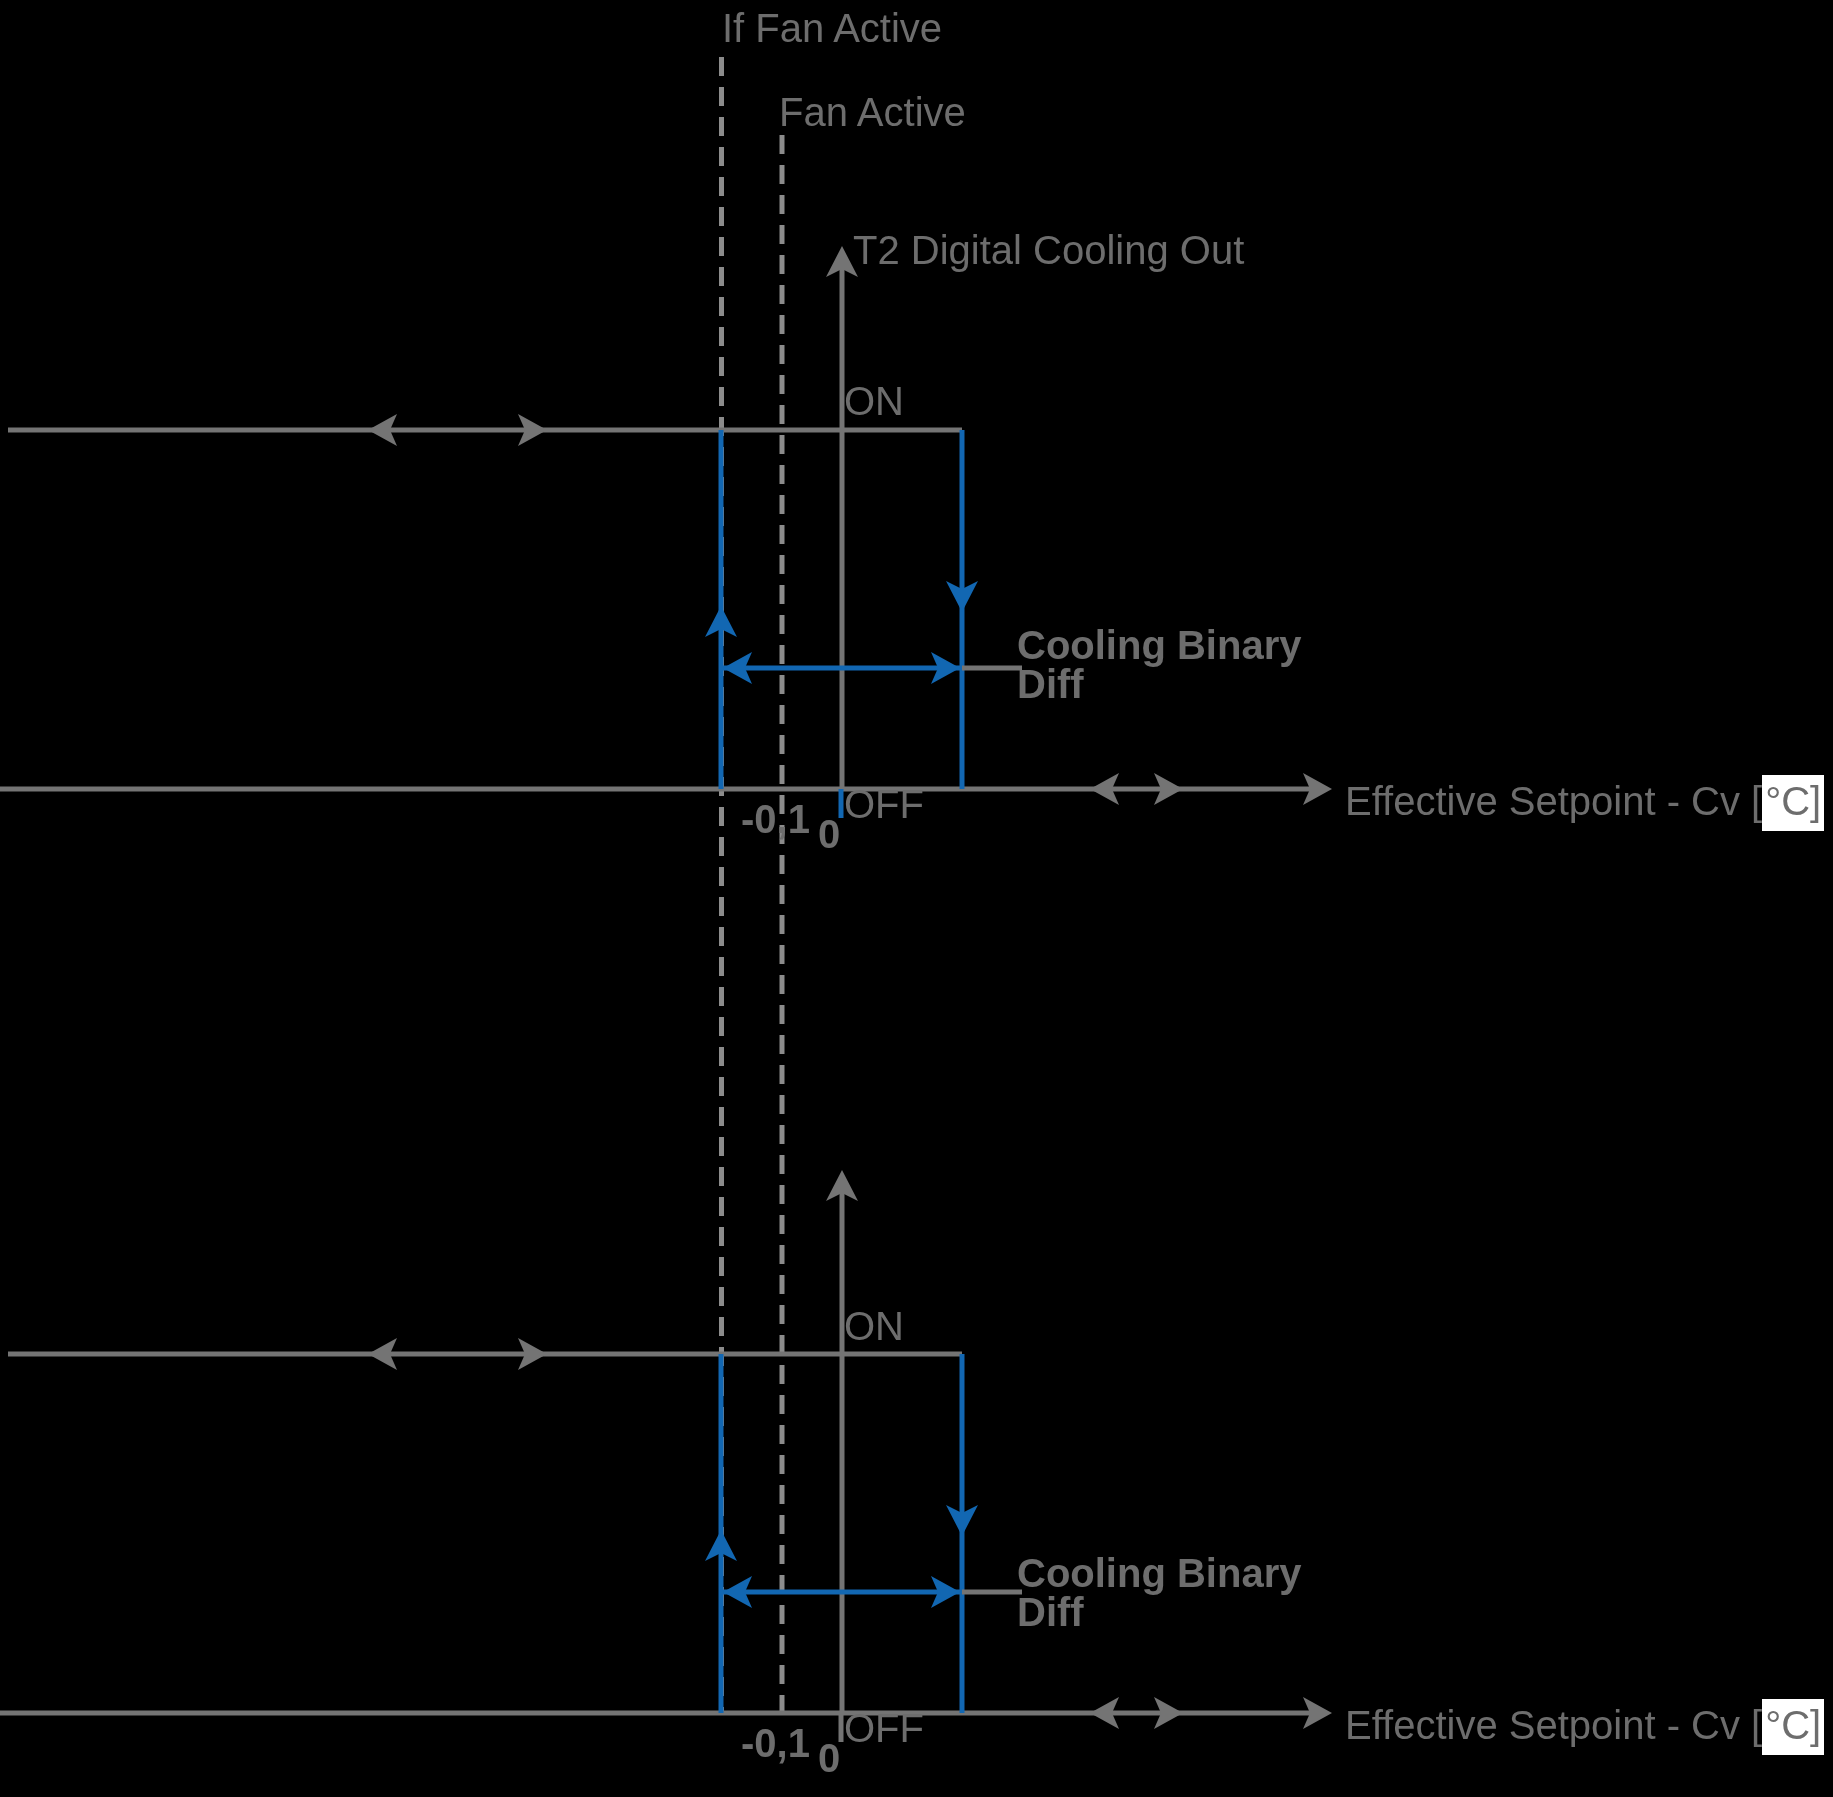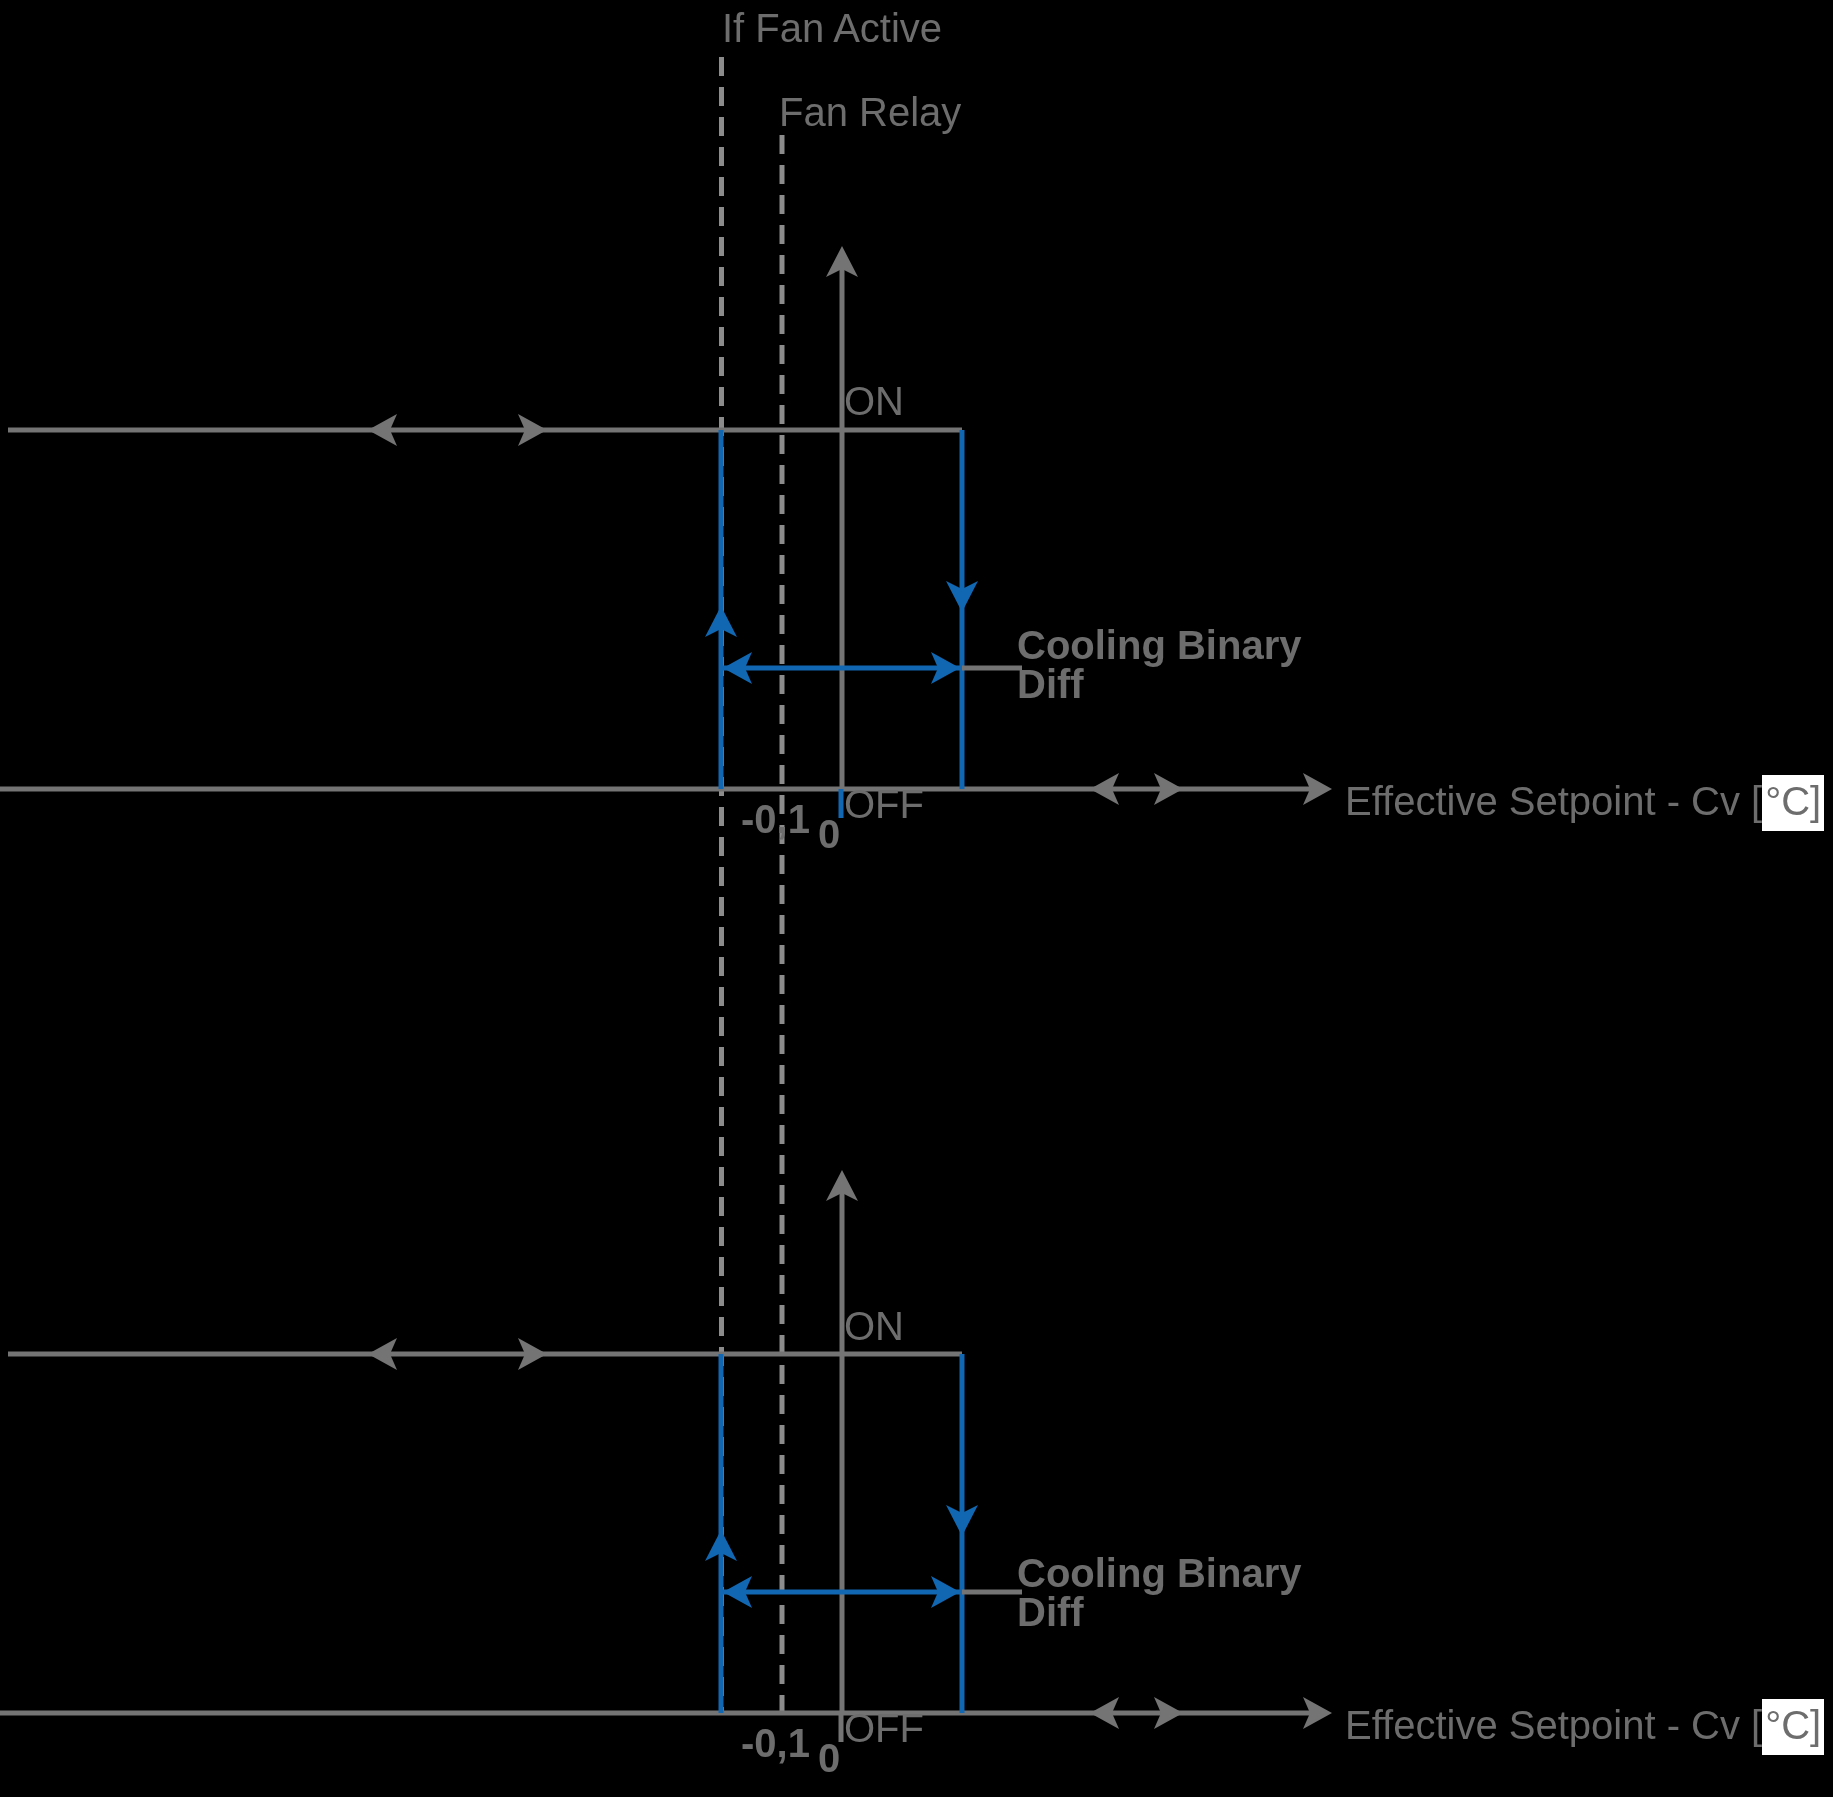--- a/index.html
+++ b/index.html
@@ -93,22 +93,23 @@
       <path class="bfill" d="M723 1592 L752 1576 L745 1592 L752 1608 Z"></path>
       <path class="bfill" d="M960 1592 L931 1576 L938 1592 L931 1608 Z"></path>
       <path class="gline" d="M962 1592 H1022"></path>
 
       <path class="gline" d="M841 1713 V1742"></path>
     </g>
   </svg>
 
   <div class="lbl" style="left:722px; top:8px;">If Fan Active</div>
 
-  <div class="lbl" style="left:779px; top:92px;">Fan Relay</div>
+  <div class="lbl" style="left:779px; top:92px;">Fan Active</div>
 
+  <div class="lbl" style="left:853px; top:230px;">T2 Digital Cooling Out</div>
 
   <div class="lbl" style="left:844px; top:381px;">ON</div>
 
   <div class="lbl center lh39" style="left:1017px; top:626px; width:280px;">
     <div>Cooling Binary</div>
     <div>Diff</div>
   </div>
 
   <div class="lbl" style="left:844px; top:784px;">OFF</div>
 

